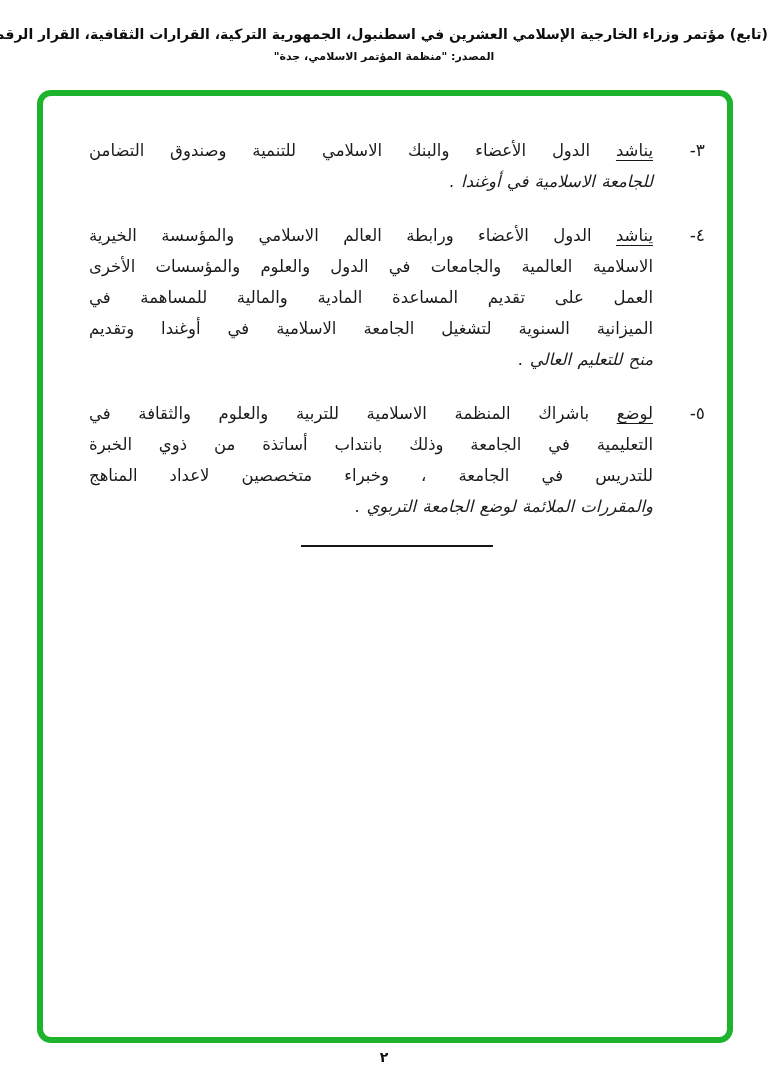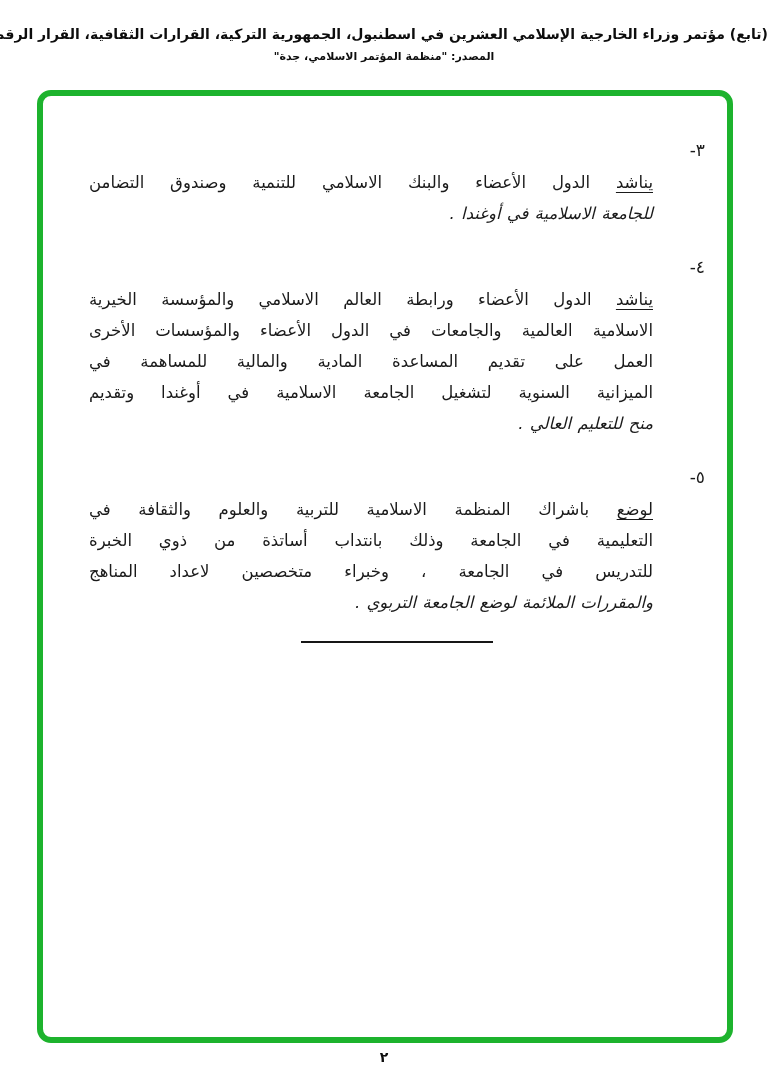--- a/index.html
+++ b/index.html
@@ -59,21 +59,20 @@
     margin-bottom: 23px;
   }
   .item-number {
     flex: 0 0 24px;
     font-size: 17px;
     line-height: 31px;
     white-space: nowrap;
   }
   .item-body {
     width: 570px;
-    margin-top: 32px;
   }
   .line {
     font-size: 16.5px;
     line-height: 31px;
     text-align: justify;
     text-align-last: justify;
     word-spacing: 1px;
   }
   .line.last {
     text-align-last: start;
@@ -118,21 +117,21 @@
             <div class="item-number">٣-</div>
             <div class="item-body">
               <div class="line"><span class="lead">يناشد</span> الدول الأعضاء والبنك الاسلامي للتنمية وصندوق التضامن</div>
               <div class="line last">للجامعة الاسلامية في أوغندا .</div>
             </div>
           </div>
           <div class="item">
             <div class="item-number">٤-</div>
             <div class="item-body">
               <div class="line"><span class="lead">يناشد</span> الدول الأعضاء ورابطة العالم الاسلامي والمؤسسة الخيرية</div>
-              <div class="line">الاسلامية العالمية والجامعات في الدول الأعضاء والمؤسسات الأخرى</div>
+              <div class="line">الاسلامية العالمية والجامعات في الدول والعلوم والمؤسسات الأخرى</div>
               <div class="line">العمل على تقديم المساعدة المادية والمالية للمساهمة في</div>
               <div class="line">الميزانية السنوية لتشغيل الجامعة الاسلامية في أوغندا وتقديم</div>
               <div class="line last">منح للتعليم العالي .</div>
             </div>
           </div>
           <div class="item">
             <div class="item-number">٥-</div>
             <div class="item-body">
               <div class="line"><span class="lead">لوضع</span> باشراك المنظمة الاسلامية للتربية والعلوم والثقافة في</div>
               <div class="line">التعليمية في الجامعة وذلك بانتداب أساتذة من ذوي الخبرة</div>

